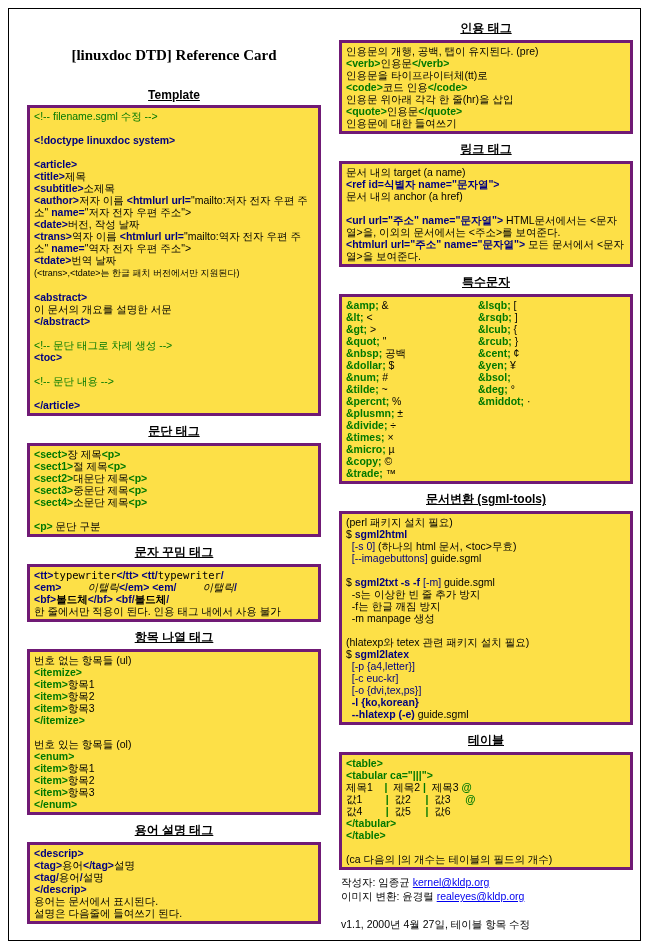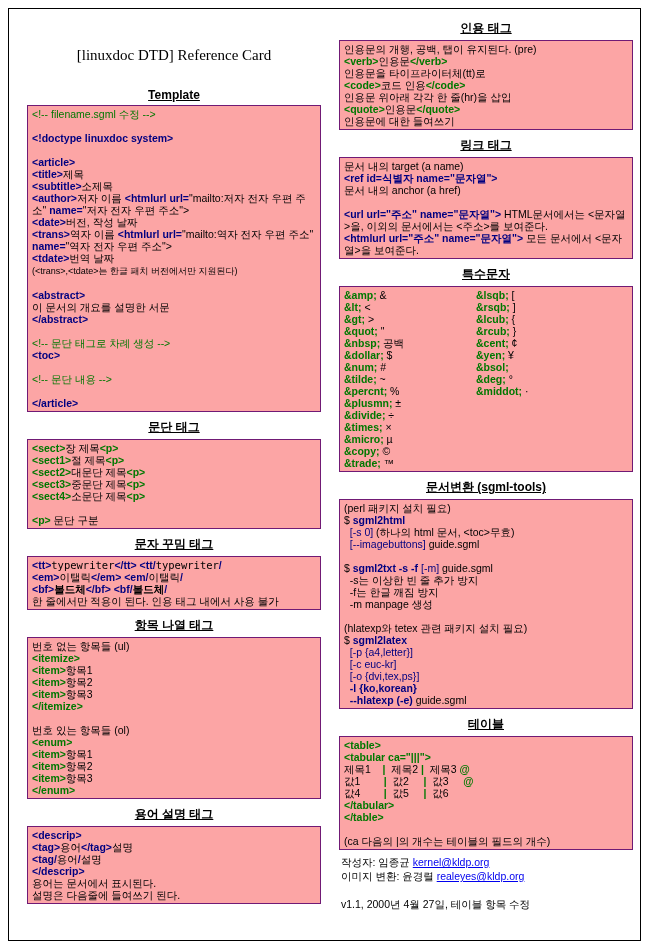--- a/index.html
+++ b/index.html
@@ -1,32 +1,32 @@
 <!DOCTYPE html>
 <html><head>
 <meta charset="utf-8">
 <style>
   html,body{margin:0;padding:0;background:#fff;}
   body{width:650px;height:950px;position:relative;font-family:"Liberation Sans","DejaVu Sans",sans-serif;color:#000;}
   .frame{position:absolute;left:8px;top:8px;width:633px;height:933px;border:1px solid #000;box-sizing:border-box;background:#fff;overflow:hidden;}
   .cols{display:flex;gap:18px;padding:8px 14px 0 18px;}
   .col{width:294px;flex:0 0 294px;}
-  h1.title{font-family:"Liberation Serif","DejaVu Serif",serif;font-size:15px;font-weight:normal;text-align:center;margin:30px 0 24px 0;}
+  h1.title{font-family:"Liberation Serif","DejaVu Serif",serif;font-size:15px;font-weight:bold;text-align:center;margin:30px 0 24px 0;}
   .sec-heading{font-size:12px;font-weight:bold;text-decoration:underline;text-align:center;margin:7px 0 3px 0;}
   .col > .sec-heading:first-child{margin-top:3px;}
-  .code-box{border:1px solid #701a75;padding:2px 4px;font-size:10.5px;line-height:12px;background:#fca5a5;}
+  .code-box{border:3px solid #701a75;padding:2px 4px;font-size:10.5px;line-height:12px;background:#fde047;}
   .footer-block{font-size:10.5px;line-height:14px;padding:5px 2px 0 2px;}
   .code-line{white-space:pre-wrap;min-height:12px;}
   .s-p{color:#000;}
   .s-b{color:#000080;font-weight:bold;}
   .s-n{color:#000080;}
   .s-g{color:#007800;font-weight:bold;}
   .s-c{color:#007800;}
   .s-m{font-family:"DejaVu Sans Mono","Liberation Mono",monospace;}
-  .s-i{}
+  .s-i{font-style:italic;margin-left:26px;}
   .s-bf{font-weight:bold;}
   .s-a{color:#0000ee;text-decoration:underline;cursor:pointer;}
   .s-sm{font-size:9px;}
   .char-left{display:inline-block;width:132px;}
 </style>
 </head>
 <body>
 
 <div class="frame">
   <div class="cols">

